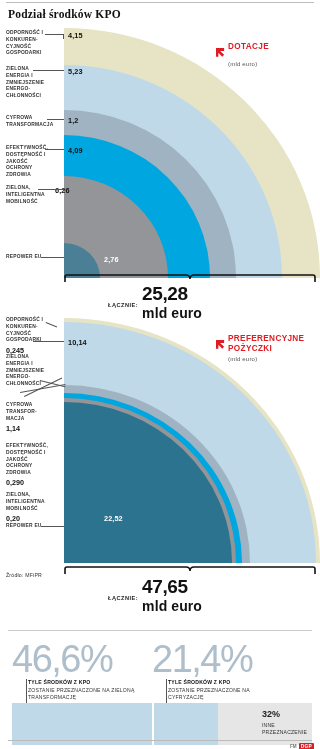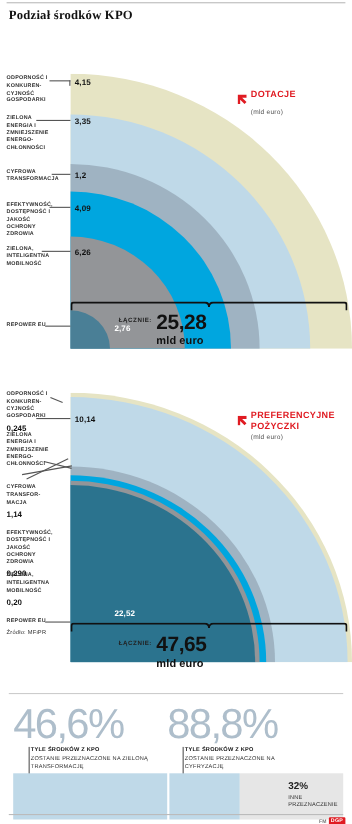--- a/index.html
+++ b/index.html
@@ -14,21 +14,21 @@
   .top-rule { position:absolute; left:6px; top:2px; width:308px; height:1px; background:#bbb; }
 
   .title {
     position: absolute; left: 8px; top: 8px;
     font-family: "Liberation Serif", serif;
     font-weight: bold; font-size: 11.5px; color: #111;
     letter-spacing: .2px;
   }
 
   
-  .chart { position: absolute; left: 0; width: 320px; margin-top: 39px; }
+  .chart { position: absolute; left: 0; width: 320px; }
   .arcs-clip {
     position: absolute; overflow: hidden;
     left: 64px;
   }
   .arc {
     position: absolute; left: 0; bottom: 0;
     border-top-right-radius: 100%;
     transform-origin: 0 100%;
   }
 
@@ -60,24 +60,24 @@
   .legend .lg-title {
     color:#e01b22; font-weight:bold; font-size:8.2px;
     letter-spacing:.35px; line-height:1.25;
     display:inline-block; vertical-align:top;
   }
   .legend .lg-sub { color:#555; font-size:6px; margin-top:1px; letter-spacing:.2px;}
   .lg-arrow { display:inline-block; width:9px; height:9px; margin-right:3px; vertical-align:-1px;}
 
   
   .brace { position:absolute; }
-  .total-row { position:absolute; display:flex; align-items:flex-start; }
+  .total-row { position:absolute; display:flex; align-items:center; }
   .total-lbl { font-size:5.6px; letter-spacing:.5px; color:#222; font-weight:bold; padding-top:5px; margin-right:4px; text-transform:uppercase;}
   .total-val { font-size:19px; font-weight:bold; color:#111; line-height:1; letter-spacing:-.4px;}
-  .total-unit { font-size:10px; font-weight:bold; color:#111; margin-top:2px; letter-spacing:.1px;}
+  .total-unit { font-size:14px; font-weight:bold; color:#111; margin-top:2px; letter-spacing:.1px;}
 
   .source { position:absolute; left:6px; font-size:5.2px; color:#333; letter-spacing:.2px;}
 
   
   .sep { position:absolute; left:8px; width:304px; height:1px; background:#ccc; }
   .pct-big {
     position:absolute; font-size:38px; font-weight:normal; color:#aebecb;
     line-height:1; letter-spacing:-1.5px;
     font-family: "Liberation Sans", sans-serif;
   }
@@ -108,24 +108,24 @@
     <div class="arcs-clip" style="top:0px; width:256px; height:250px;">
       <div class="arc" style="width:256px;height:250px;background:#e6e4c4;"></div>
       <div class="arc" style="width:218px;height:213px;background:#bfd9e8;"></div>
       <div class="arc" style="width:172px;height:168px;background:#9fb3c2;"></div>
       <div class="arc" style="width:146px;height:143px;background:#00a6df;"></div>
       <div class="arc" style="width:104px;height:102px;background:#939598;"></div>
       <div class="arc" style="width:36px;height:35px;background:#4a7f96;"></div>
     </div>
 
     <div class="arcnum" style="left:68px;top:3px;">4,15</div>
-    <div class="arcnum" style="left:68px;top:39px;">3,35</div>
+    <div class="arcnum" style="left:68px;top:39px;">5,23</div>
     <div class="arcnum" style="left:68px;top:88px;">1,2</div>
     <div class="arcnum" style="left:68px;top:118px;">4,09</div>
-    <div class="arcnum" style="left:68px;top:158px;">6,26</div>
+    <div class="arcnum" style="left:55px;top:158px;">6,26</div>
     <div class="arcnum light" style="left:68px;top:227px;">2,76</div>
 
     <div class="leader" style="left:45px;top:6px;width:19px;"></div>
     <div class="tick" style="left:63px;top:6px;height:5px;"></div>
     <div class="leader" style="left:33px;top:42px;width:31px;"></div>
     <div class="leader" style="left:47px;top:91px;width:17px;"></div>
     <div class="leader" style="left:45px;top:121px;width:19px;"></div>
     <div class="leader" style="left:38px;top:161px;width:26px;"></div>
     <div class="leader" style="left:41px;top:229px;width:23px;"></div>
 
@@ -186,21 +186,21 @@
     </div>
     <div class="lbl" style="top:36px;width:34px;">ZIELONA ENERGIA I ZMNIEJSZENIE ENERGO-CHŁONNOŚCI</div>
     <div class="lbl" style="top:84px;width:38px;">
       <span>CYFROWA TRANSFOR-MACJA</span>
       <span class="amt">1,14</span>
     </div>
     <div class="lbl" style="top:125px;width:44px;">
       <span>EFEKTYWNOŚĆ, DOSTĘPNOŚĆ I JAKOŚĆ OCHRONY ZDROWIA</span>
       <span class="amt">0,290</span>
     </div>
-    <div class="lbl" style="top:164px;width:40px;">
+    <div class="lbl" style="top:174px;width:40px;">
       <span>ZIELONA, INTELIGENTNA MOBILNOŚĆ</span>
       <span class="amt">0,20</span>
     </div>
     <div class="lbl" style="top:205px;width:44px;">REPOWER EU</div>
 
     <div class="legend" style="left:216px;top:16px;">
       <div style="white-space:nowrap;">
         <span class="lg-arrow">
           <svg viewBox="0 0 10 10" width="9" height="9">
               <path d="M9 0 L9 3.2 L4.6 3.2 L9 7.6 L7 9.6 L2.6 5.2 L2.6 9.6 L0 9.6 L0 0 Z" fill="#e01b22"></path>
@@ -226,21 +226,21 @@
 
   <div class="sep" style="top:630px;"></div>
 
   <div class="pct-big" style="left:12px;top:640px;">46,6%</div>
   <div class="pct-desc" style="left:28px;top:679px;width:118px;">
     <b>TYLE ŚRODKÓW Z KPO</b>
     <span>ZOSTANIE PRZEZNACZONE NA ZIELONĄ TRANSFORMACJĘ</span>
   </div>
   <div class="pct-stem" style="left:26px;top:679px;height:28px;"></div>
 
-  <div class="pct-big" style="left:152px;top:640px;">88,8%</div>
+  <div class="pct-big" style="left:152px;top:640px;">21,4%</div>
   <div class="pct-desc" style="left:168px;top:679px;width:110px;">
     <b>TYLE ŚRODKÓW Z KPO</b>
     <span>ZOSTANIE PRZEZNACZONE NA CYFRYZACJĘ</span>
   </div>
   <div class="pct-stem" style="left:166px;top:679px;height:28px;"></div>
 
   <div class="bar blue" style="left:12px;top:703px;width:140px;"></div>
   <div class="bar blue" style="left:154px;top:703px;width:64px;"></div>
   <div class="bar grey" style="left:218px;top:703px;width:94px;"></div>
 

